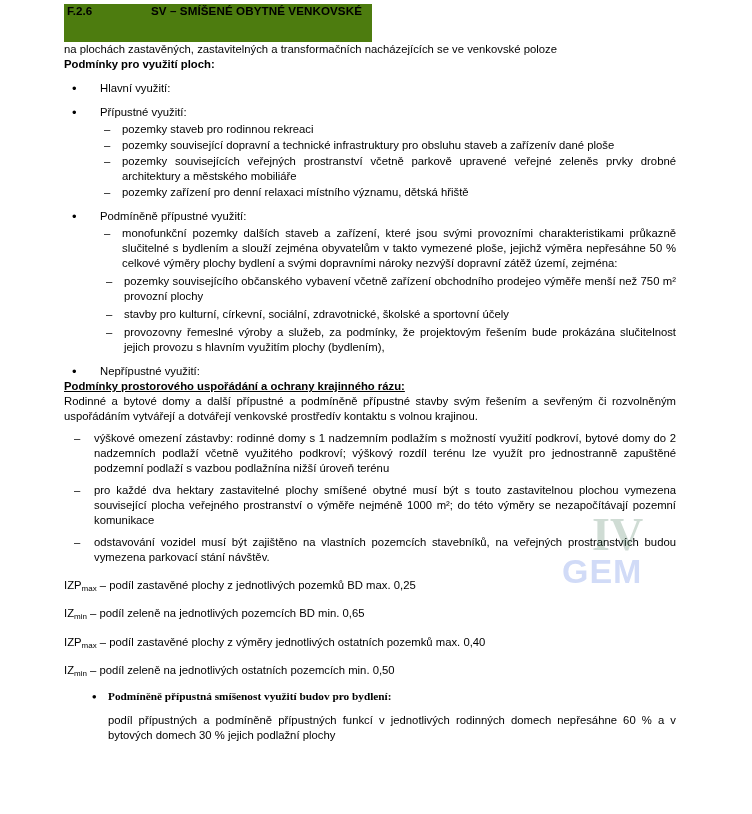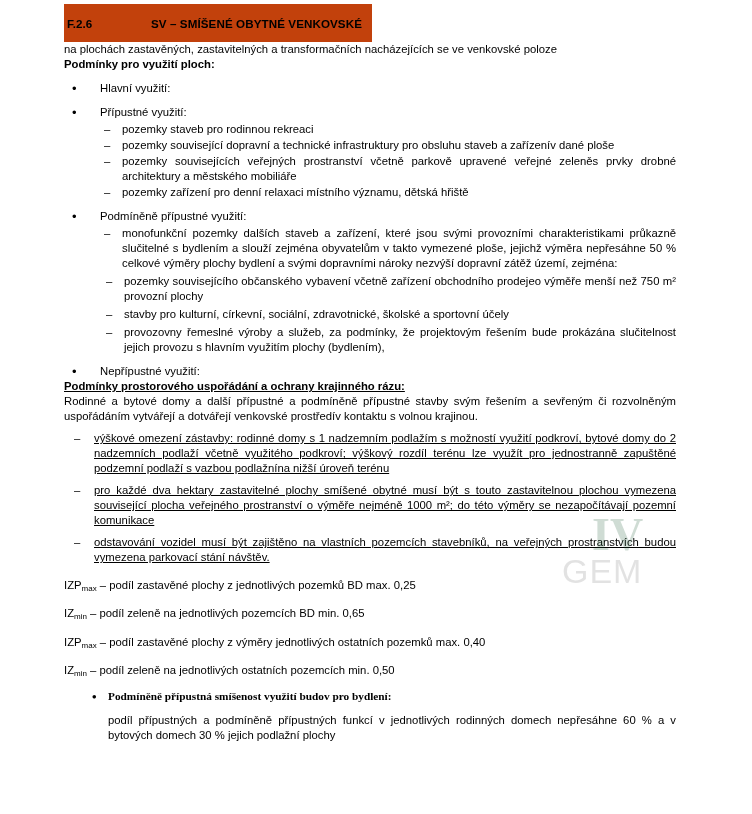--- a/index.html
+++ b/index.html
@@ -34,25 +34,25 @@
     white-space: nowrap;
     letter-spacing: 0.4px;
   }
   .content {
     position: absolute;
     left: 64px;
     top: 4px;
     width: 612px;
   }
   .heading-band {
-    background: #c2410c;
+    background: #4d7c0f;
     width: 308px;
     height: 38px;
     display: flex;
-    align-items: center;
+    align-items: flex-start;
     font-weight: bold;
     font-size: 11.6px;
   }
   .heading-band .num {
     margin-left: 3px;
     width: 84px;
   }
   .heading-band .title {
     letter-spacing: 0.1px;
   }
@@ -118,21 +118,20 @@
   ul.lvl3 > li::before {
     content: "\2013";
     position: absolute;
     left: 6px;
     top: 0;
   }
   ul.dash-block {
     margin: 0;
     padding: 0;
     list-style: none;
-    text-decoration: underline;
   }
   ul.dash-block > li {
     position: relative;
     padding-left: 30px;
     margin-top: 7px;
     line-height: 1.33;
     text-align: justify;
   }
   ul.dash-block > li::before {
     content: "\2013";
@@ -179,22 +178,22 @@
     width: 180px;
     height: 96px;
     pointer-events: none;
     opacity: 0.20;
   }
   .wm-text {
     position: absolute;
     left: 8px;
     top: 44px;
     font-size: 34px;
-    font-weight: normal;
-    color: #737373;
+    font-weight: bold;
+    color: #1d4ed8;
     letter-spacing: 1px;
   }
   .wm-mark {
     position: absolute;
     left: 38px;
     top: 0px;
     font-size: 46px;
     font-weight: bold;
     color: #14532d;
     font-family: "Liberation Serif", serif;

